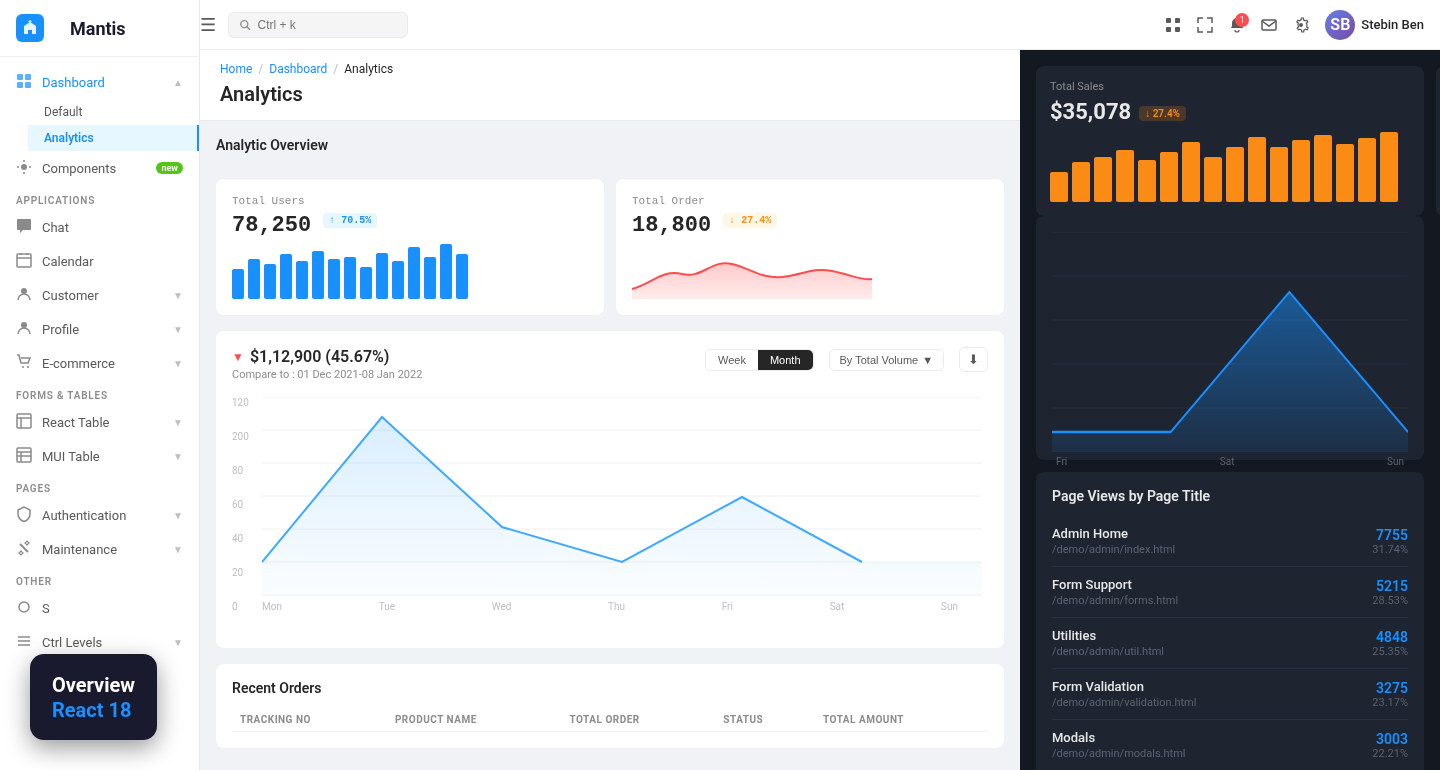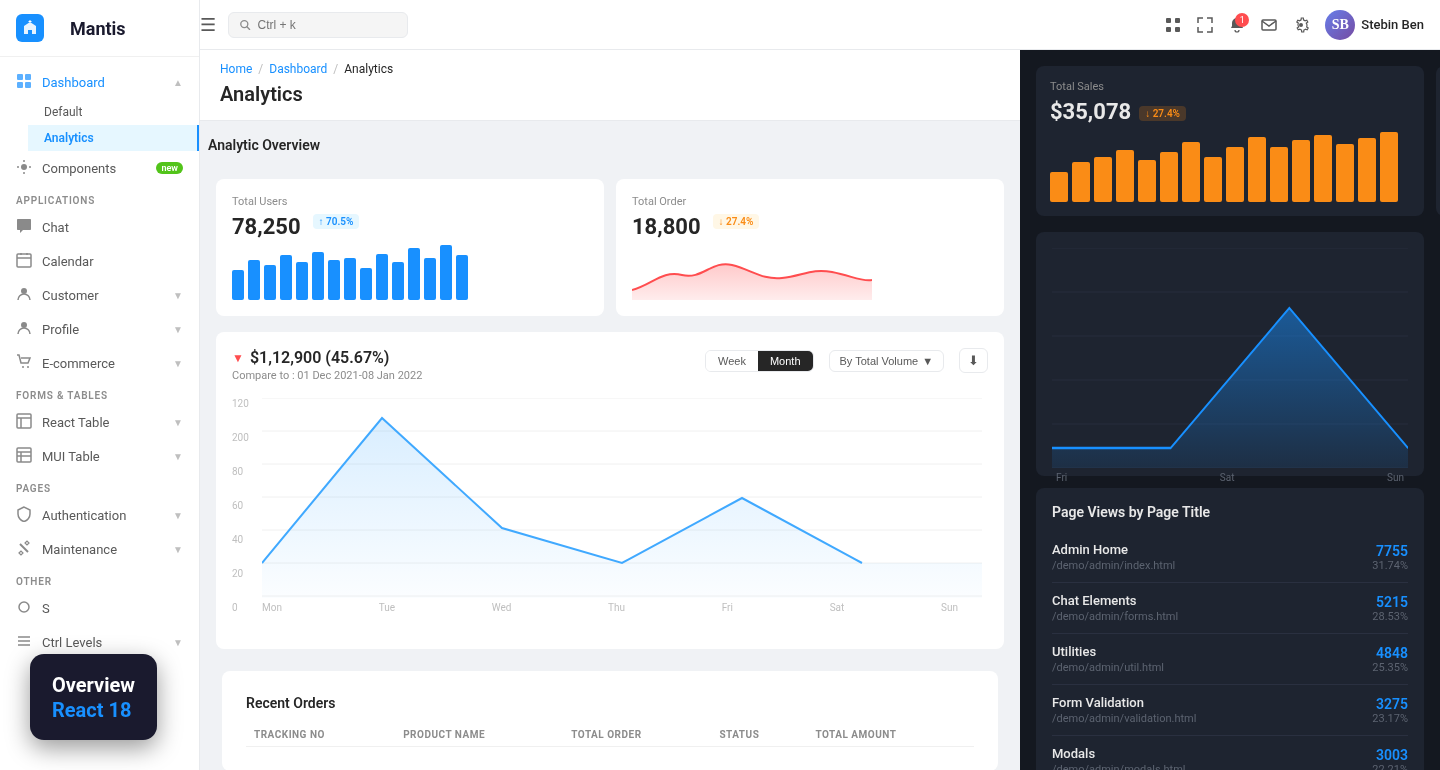--- a/index.html
+++ b/index.html
@@ -36,68 +36,68 @@
     .content-right::-webkit-scrollbar { width: 4px; }
     .content-right::-webkit-scrollbar-thumb { background: #333; border-radius: 2px; }
     .header-left { display: flex; align-items: center; gap: 12px; }
     .menu-toggle { color: #595959; cursor: pointer; font-size: 18px; }
     .search-box { display: flex; align-items: center; background: #f5f5f5; border: 1px solid #e8eaed; border-radius: 6px; padding: 5px 10px; gap: 6px; width: 180px; }
     .search-box input { border: none; background: transparent; outline: none; font-size: 12px; color: #8c8c8c; width: 100%; }
     .header-right { margin-left: auto; display: flex; align-items: center; gap: 16px; }
     .header-icon { color: #595959; cursor: pointer; font-size: 16px; position: relative; }
     .header-icon .badge { position: absolute; top: -4px; right: -4px; background: #ff4d4f; color: white; font-size: 9px; width: 14px; height: 14px; border-radius: 50%; display: flex; align-items: center; justify-content: center; }
     .user-avatar { display: flex; align-items: center; gap: 6px; cursor: pointer; }
-    .avatar-img { width: 30px; height: 30px; border-radius: 50%; background: linear-gradient(135deg, #667eea, #764ba2); display: flex; align-items: center; justify-content: center; color: white; font-size: 14px; font-weight: 600; font-family: Liberation Serif, serif; }
+    .avatar-img { width: 30px; height: 30px; border-radius: 50%; background: linear-gradient(135deg, #667eea, #764ba2); display: flex; align-items: center; justify-content: center; color: white; font-size: 16px; font-weight: 600; }
     .user-name { font-size: 13px; font-weight: 500; color: #262626; }
 
     
     .page-header { background: #fff; padding: 12px 20px 14px; border-bottom: 1px solid #e8eaed; }
     .breadcrumb { display: flex; align-items: flex-start; gap: 6px; font-size: 12px; color: #8c8c8c; margin-bottom: 6px; }
     .breadcrumb a { color: #1890ff; cursor: pointer; text-decoration: none; }
     .breadcrumb .sep { color: #bfbfbf; }
     .breadcrumb .current { color: #262626; }
     .page-title { font-size: 20px; font-weight: 600; color: #262626; }
 
     
     .stats-row { display: flex; gap: 0; padding: 16px; padding-bottom: 0; }
-    .stat-card { background: #fff; border-radius: 8px; padding: 16px; flex: 1; margin-right: 12px; }
+    .stat-card { background: #fff; border-radius: 8px; padding: 16px; flex: 1; margin-right: 12px; font-family: Liberation Mono, monospace; }
     .stat-card:last-child { margin-right: 0; }
     .stat-label { font-size: 11px; color: #8c8c8c; margin-bottom: 6px; }
     .stat-value-row { display: flex; align-items: flex-start; gap: 12px; margin-bottom: 1px; }
     .stat-value { font-size: 22px; font-weight: 700; color: #262626; }
     .stat-badge { display: flex; align-items: center; gap: 2px; font-size: 10px; padding: 2px 6px; border-radius: 4px; font-weight: 600; }
     .stat-badge.up { background: #e6f7ff; color: #1890ff; }
     .stat-badge.down { background: #fff7e6; color: #fa8c16; }
     .stat-chart { height: 60px; display: flex; align-items: flex-end; gap: 2px; }
 
     
-    .section-header { padding: 16px 8px 10px; display: flex; align-items: center; justify-content: space-between; }
+    .section-header { padding: 16px 16px 10px; display: flex; align-items: center; justify-content: space-between; }
     .section-title { font-size: 14px; font-weight: 600; color: #262626; }
 
     
     .income-card { background: #fff; border-radius: 8px; margin: 16px; margin-bottom: 0; padding: 16px; }
     .income-header { display: flex; align-items: flex-start; justify-content: space-between; margin-bottom: 16px; }
     .income-value { font-size: 16px; font-weight: 600; color: #262626; display: flex; align-items: center; gap: 6px; }
     .income-compare { font-size: 11px; color: #8c8c8c; margin-top: 2px; }
     .income-controls { display: flex; align-items: center; gap: 15px; }
     .btn-group { display: flex; border: 1px solid #e8eaed; border-radius: 6px; overflow: hidden; }
     .btn-group button { padding: 4px 12px; font-size: 11px; border: none; cursor: pointer; background: #fff; color: #595959; }
     .btn-group button.active { background: #262626; color: #fff; }
     .btn-select { display: flex; align-items: center; gap: 4px; padding: 4px 10px; font-size: 11px; border: 1px solid #e8eaed; border-radius: 6px; cursor: pointer; background: #fff; color: #595959; }
     .btn-icon { padding: 4px 8px; border: 1px solid #e8eaed; border-radius: 6px; cursor: pointer; background: #fff; color: #595959; font-size: 13px; }
 
     
-    .orders-card { background: #fff; border-radius: 8px; margin: 22px; padding: 24px; }
+    .orders-card { background: #fff; border-radius: 8px; margin: 16px; padding: 16px; }
     .orders-title { font-size: 14px; font-weight: 600; margin-bottom: 12px; color: #262626; }
     .orders-table { width: 100%; border-collapse: collapse; }
     .orders-table th { font-size: 10px; color: #8c8c8c; text-transform: uppercase; letter-spacing: 0.5px; padding: 6px 8px; text-align: left; border-bottom: 1px solid #f0f0f0; }
 
     
     .dark-section-title { font-size: 14px; font-weight: 600; color: #e8e8e8; margin-bottom: 12px; }
-    .dark-stats-row { display: flex; gap: 12px; margin-bottom: 16px; }
+    .dark-stats-row { display: flex; gap: 12px; }
     .dark-stat-card { background: #1e2430; border-radius: 8px; padding: 14px; flex: 1; }
     .dark-stat-label { font-size: 11px; color: #8c8c8c; margin-bottom: 6px; }
     .dark-stat-value { font-size: 22px; font-weight: 700; color: #e8e8e8; }
     .dark-stat-badge { display: flex; align-items: center; gap: 2px; font-size: 10px; padding: 2px 6px; border-radius: 4px; font-weight: 600; margin-top: 4px; display: inline-flex; }
     .dark-stat-badge.down { background: rgba(250,140,22,0.2); color: #fa8c16; }
     .dark-chart-area { height: 70px; display: flex; align-items: flex-end; gap: 2px; margin-top: 8px; }
 
     
     .page-views-card { background: #1e2430; border-radius: 8px; padding: 16px; margin-bottom: 12px; }
     .page-view-item { display: flex; align-items: center; justify-content: space-between; padding: 10px 0; border-bottom: 1px solid #2a3040; }
@@ -577,21 +577,21 @@
             <div class="url">/demo/admin/index.html</div>
           </div>
           <div class="page-view-stats">
             <div class="count">7755</div>
             <div class="pct">31.74%</div>
           </div>
         </div>
 
         <div class="page-view-item">
           <div class="page-view-info">
-            <div class="title">Chat Elements</div>
+            <div class="title">Form Support</div>
             <div class="url">/demo/admin/forms.html</div>
           </div>
           <div class="page-view-stats">
             <div class="count">5215</div>
             <div class="pct">28.53%</div>
           </div>
         </div>
 
         <div class="page-view-item">
           <div class="page-view-info">

